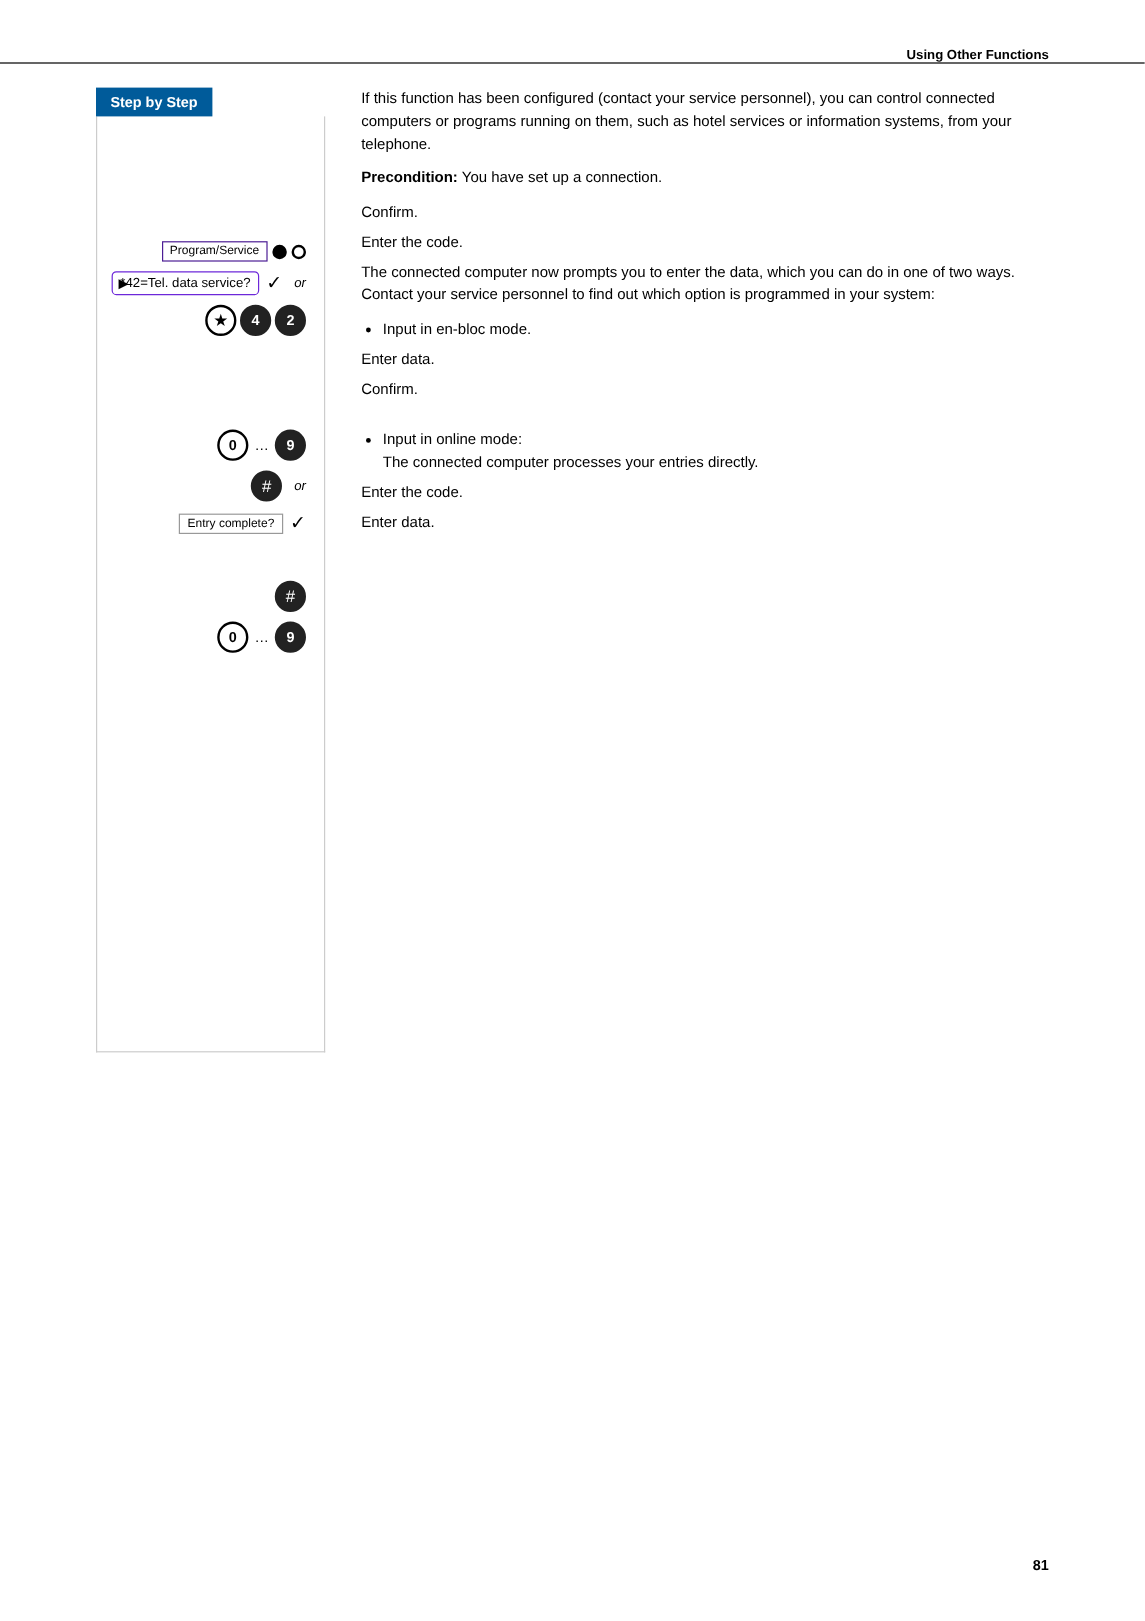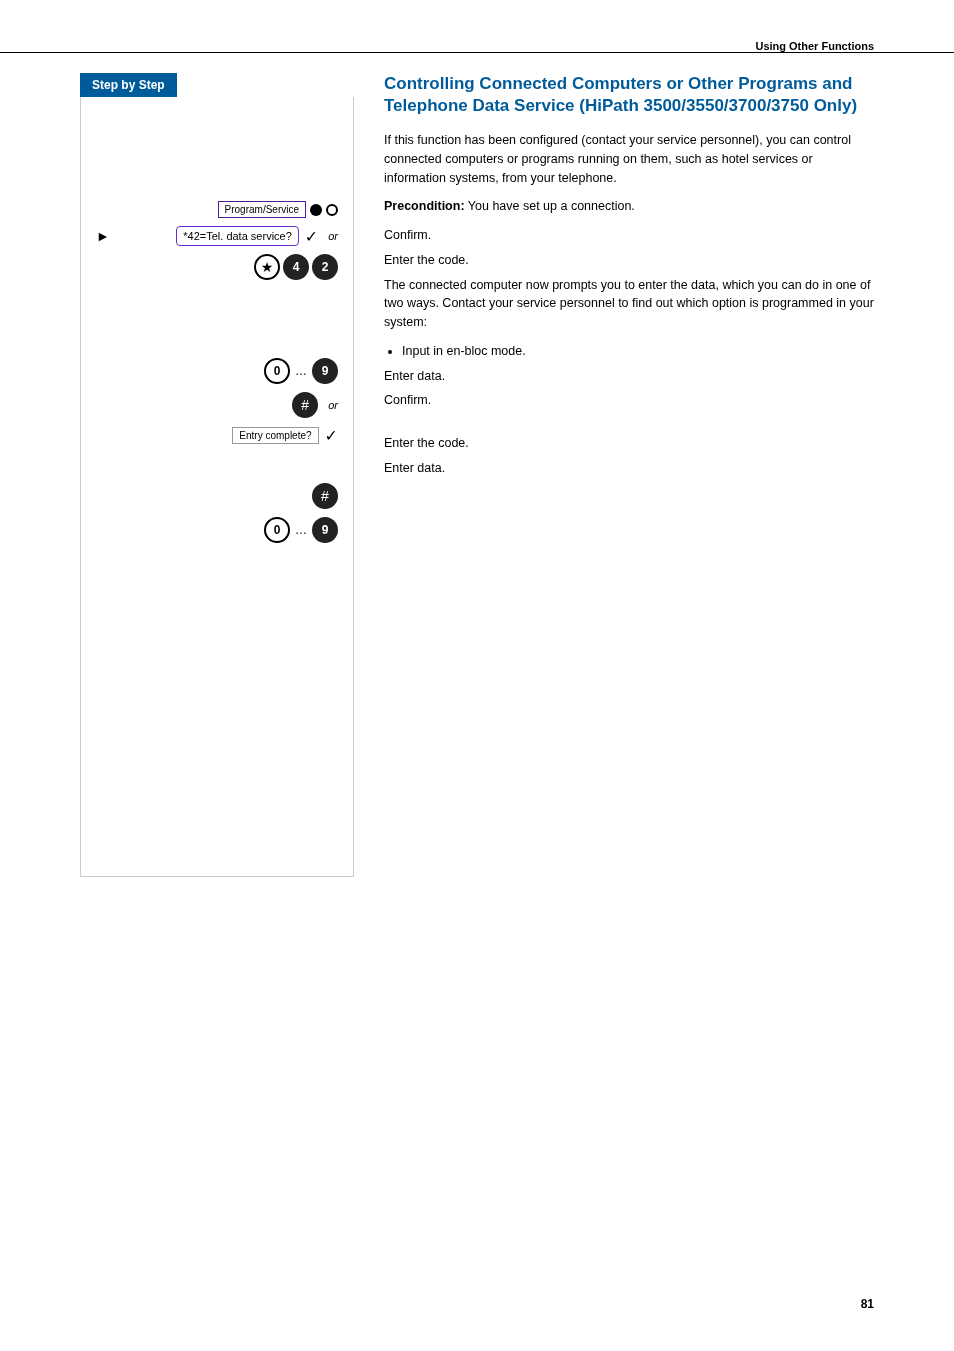--- a/index.html
+++ b/index.html
@@ -26,21 +26,21 @@
     }
 
     .main-content {
       display: flex;
       padding: 0 80px;
       margin-top: 0;
     }
 
     
     .left-panel {
-      width: 274px;
+      width: 191px;
       flex-shrink: 0;
       padding-top: 0;
     }
 
     .step-by-step-box {
       background: #005b9a;
       color: white;
       padding: 5px 12px;
       font-size: 12px;
       font-weight: bold;
@@ -323,21 +323,20 @@
           <span class="dots-between">…</span>
           <span class="key-circle filled">9</span>
         </div>
       </div>
 
     </div>
   </div>
 
   <div class="right-panel">
 
-    <div class="section-title">Controlling Connected Computers or Other Programs and Telephone Data Service (HiPath 3500/3550/3700/3750 Only)</div>
 
     <p class="body-text">If this function has been configured (contact your service personnel), you can control connected computers or programs running on them, such as hotel services or information systems, from your telephone.</p>
 
     <p class="precondition">
       <strong>Precondition:</strong>
       <span>You have set up a connection.</span>
     </p>
 
 
     <p class="instruction-text">Confirm.</p>
@@ -350,20 +349,26 @@
       <li>Input in en-bloc mode.</li>
     </ul>
 
     <p class="instruction-text" style="margin-left:0;">Enter data.</p>
 
 
     <p class="instruction-text">Confirm.</p>
 
     <div style="height:18px;"></div>
 
+    <ul class="bullet-list">
+      <li>
+        Input in online mode:<br>
+        The connected computer processes your entries directly.
+      </li>
+    </ul>
 
     <p class="instruction-text">Enter the code.</p>
 
     <p class="instruction-text">Enter data.</p>
 
   </div>
 </div>
 
 <div class="page-footer">81</div>
 

